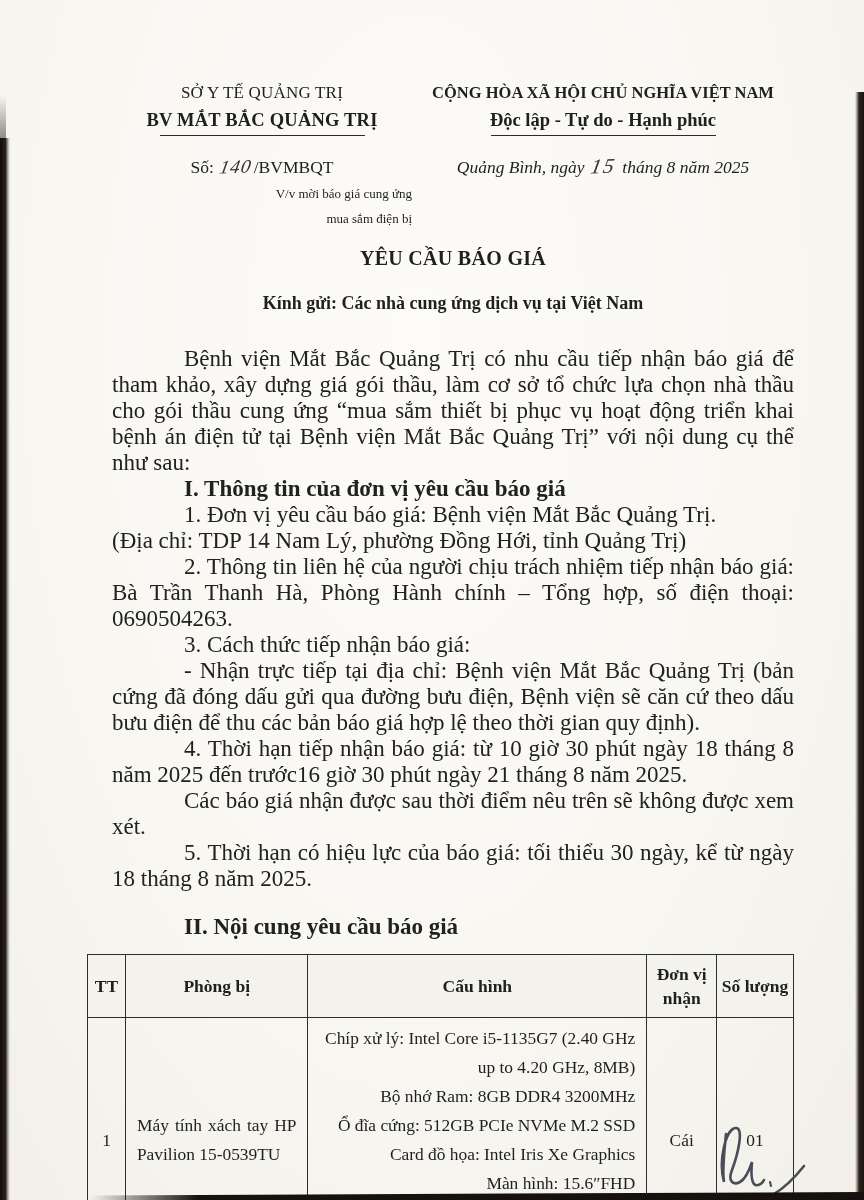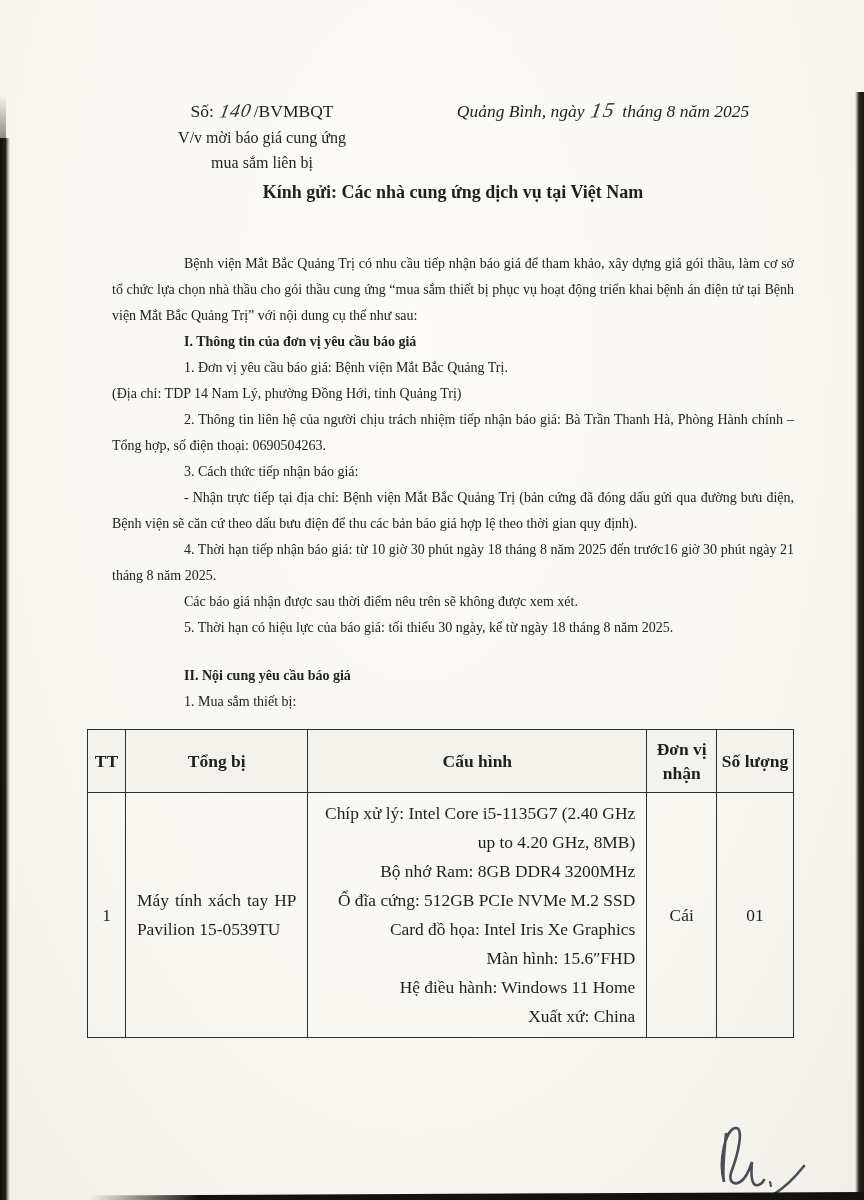--- a/index.html
+++ b/index.html
@@ -28,30 +28,30 @@
   
   .meta { display:flex; margin-top:17px; }
   .meta-left { width:300px; text-align:center; }
   .meta-right { flex:1; text-align:center; }
   .so-line { font-size:17.5px; line-height:27px; white-space:nowrap; }
   .hand {
     display:inline-block; font-style:italic; font-weight:500;
     transform:skewX(-12deg) rotate(-2deg);
     font-size:19px; color:#33303a; letter-spacing:1px; padding:0 2px;
   }
-  .subject { font-size:16px; line-height:25px; }
+  .subject { font-size:13px; line-height:25px;text-align:right; }
   .date-line { font-style:italic; font-size:17.5px; line-height:27px; white-space:nowrap; }
   .hand-day { font-size:21px; letter-spacing:2px; }
 
   
   .doc-title { margin-top:16px; text-align:center; font-size:20px; font-weight:bold; letter-spacing:.3px; }
-  .salutation { margin-top:7px; text-align:center; font-size:18px; font-weight:bold; }
+  .salutation { margin-top:23px; text-align:center; font-size:18px; font-weight:bold; }
 
   
-  .body-text { margin-top:48px; font-size:14px; line-height:26px; text-align:justify; color:#212121; }
+  .body-text { margin-top:32px; font-size:23px; line-height:26px; text-align:justify; color:#212121; }
   .body-text p { margin:0; text-indent:72px; }
   .body-text p.noindent { text-indent:0; }
   .body-text p.b { font-weight:bold; }
   .gap { height:22px; }
 
   
   table.quote { border-collapse:collapse; margin:14px 0 0 -25px; table-layout:fixed; }
   table.quote th, table.quote td { border:1.5px solid #2d2d2d; }
   table.quote th {
     font-size:17.5px; font-weight:bold; text-align:center; padding:7px 3px; line-height:24px;
@@ -84,62 +84,74 @@
     background:linear-gradient(to right, rgba(22,17,14,0) 0%, #16110e 14%, #16110e 100%);
   }
   .signature { position:absolute; right:58px; bottom:2px; width:118px; height:78px; }
 </style>
 </head>
 <body>
 
 <div class="page">
   <div class="content">
 
+    <div class="hdr">
+      <div class="hdr-left">
+        <div class="org-name">SỞ Y TẾ QUẢNG TRỊ</div>
+        <div class="org-sub">BV MẮT BẮC QUẢNG TRỊ</div>
+        <div class="rule rule-left"></div>
+      </div>
+      <div class="hdr-right">
+        <div class="nat-line1">CỘNG HÒA XÃ HỘI CHỦ NGHĨA VIỆT NAM</div>
+        <div class="nat-line2">Độc lập - Tự do - Hạnh phúc</div>
+        <div class="rule rule-right"></div>
+      </div>
+    </div>
 
     <div class="meta">
       <div class="meta-left">
         <div class="so-line"><span>Số: </span><span class="hand">140</span><span>/BVMBQT</span></div>
         <div class="subject">V/v mời báo giá cung ứng</div>
-        <div class="subject">mua sắm liên bị</div>
+        <div class="subject">mua sắm điện bị</div>
       </div>
       <div class="meta-right">
         <div class="date-line"><span>Quảng Bình, ngày </span><span class="hand hand-day">15</span><span> tháng 8  năm 2025</span></div>
       </div>
     </div>
 
+    <div class="doc-title">YÊU CẦU BÁO GIÁ</div>
     <div class="salutation">Kính gửi: Các nhà cung ứng dịch vụ tại Việt Nam</div>
 
     <div class="body-text">
       <p>Bệnh viện Mắt Bắc Quảng Trị có nhu cầu tiếp nhận báo giá để tham khảo, xây dựng giá gói thầu, làm cơ sở tổ chức lựa chọn nhà thầu cho gói thầu cung ứng “mua sắm thiết bị phục vụ hoạt động triển khai bệnh án điện tử tại Bệnh viện Mắt Bắc Quảng Trị” với nội dung cụ thể như sau:</p>
       <p class="b">I. Thông tin của đơn vị yêu cầu báo giá</p>
       <p>1. Đơn vị yêu cầu báo giá: Bệnh viện Mắt Bắc Quảng Trị.</p>
       <p class="noindent">(Địa chỉ: TDP 14 Nam Lý, phường Đồng Hới, tỉnh Quảng Trị)</p>
       <p>2. Thông tin liên hệ của người chịu trách nhiệm tiếp nhận báo giá: Bà Trần Thanh Hà, Phòng Hành chính – Tổng hợp, số điện thoại: 0690504263.</p>
       <p>3. Cách thức tiếp nhận báo giá:</p>
       <p>- Nhận trực tiếp tại địa chỉ: Bệnh viện Mắt Bắc Quảng Trị (bản cứng đã đóng dấu gửi qua đường bưu điện, Bệnh viện sẽ căn cứ theo dấu bưu điện để thu các bản báo giá hợp lệ theo thời gian quy định).</p>
       <p>4. Thời hạn tiếp nhận báo giá: từ 10 giờ 30 phút ngày 18 tháng 8 năm 2025 đến trước16 giờ 30 phút ngày 21 tháng 8 năm 2025.</p>
       <p>Các báo giá nhận được sau thời điểm nêu trên sẽ không được xem xét.</p>
       <p>5. Thời hạn có hiệu lực của báo giá: tối thiểu 30 ngày, kể từ ngày 18 tháng 8 năm 2025.</p>
       <div class="gap"></div>
       <p class="b">II. Nội cung yêu cầu báo giá</p>
-      <p>1. Mua sắm thiết bị:</p>
     </div>
 
     <table class="quote">
       <colgroup>
         <col class="col-tt">
           <col class="col-dev">
           <col class="col-cfg">
           <col class="col-unit">
           <col class="col-qty">
       </colgroup>
       <thead>
         <tr>
           <th>TT</th>
-          <th>Tổng bị</th>
+          <th>Phòng bị</th>
           <th>Cấu hình</th>
           <th>Đơn vị nhận</th>
           <th>Số lượng</th>
         </tr>
       </thead>
       <tbody>
         <tr>
           <td class="c">1</td>
           <td class="dev">Máy tính xách tay HP Pavilion 15-0539TU</td>
           <td class="cfg">

